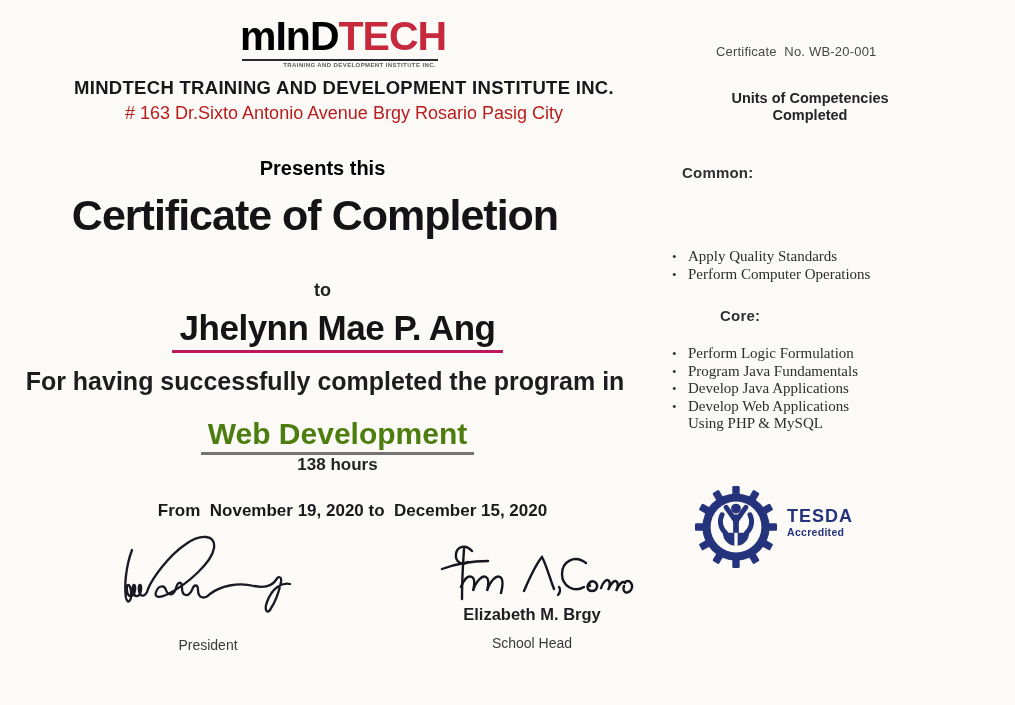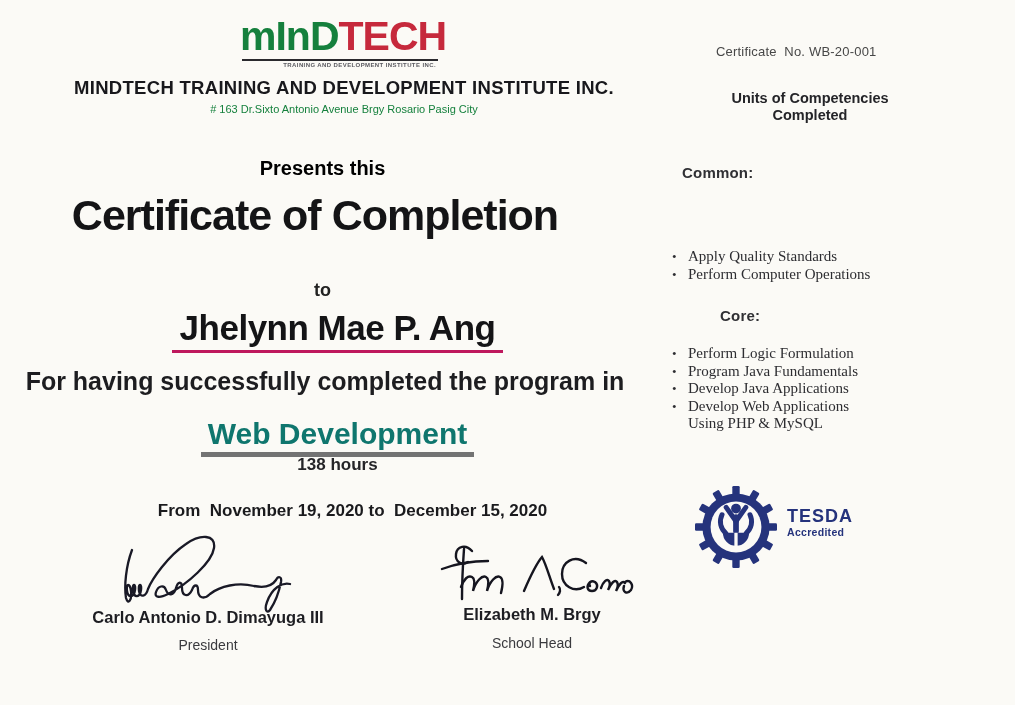--- a/index.html
+++ b/index.html
@@ -18,34 +18,34 @@
   }
   .abs { position: absolute; }
   .pre { white-space: pre; }
 
   
   .logo-block { left: 240px; top: 14px; width: 200px; text-align: center; }
   .logo-text {
     font-size: 41px; font-weight: 800; letter-spacing: -1px; line-height: 44px;
     font-family: "Liberation Sans", sans-serif;
   }
-  .logo-black { color: #15803d; }
+  .logo-black { color: #000000; }
   .logo-red   { color: #c6293c; }
   .logo-rule  { height: 0; border-top: 2px solid #2a2a2e; margin: 1px 2px 1px 2px; }
   .logo-tagline {
     font-size: 6px; font-weight: 700; color: #5a5a60;
     letter-spacing: 0.4px; text-align: right; padding-right: 4px;
   }
   .institution {
     left: 14px; top: 77px; width: 660px; text-align: center;
     font-size: 18.5px; font-weight: 800; letter-spacing: 0.3px; color: #18181c;
   }
   .address {
     left: 14px; top: 103px; width: 660px; text-align: center;
-    font-size: 11px; font-weight: 500; color: #15803d;
+    font-size: 18px; font-weight: 500; color: #b91c1c;
   }
 
   
   .cert-no {
     left: 716px; top: 44px; width: 220px;
     font-size: 13px; font-weight: 500; color: #474747; letter-spacing: 0.2px;
   }
   .units-title {
     left: 700px; top: 90px; width: 220px; text-align: center;
     font-size: 14.5px; font-weight: 800; color: #242428; line-height: 17px;
@@ -87,22 +87,22 @@
     font-size: 35px; font-weight: 800; letter-spacing: -0.5px; color: #141416;
     border-bottom: 3px solid #be185d; padding: 0 8px 2px 8px;
   }
   .statement {
     left: 0; top: 367px; width: 650px; text-align: center;
     font-size: 25px; font-weight: 600; color: #1d1d20;
   }
   .program-wrap { left: 0; top: 417px; width: 675px; text-align: center; }
   .program {
     display: inline-block;
-    font-size: 30px; font-weight: 800; color: #0f766e;
-    border-bottom: 5px solid #737373; padding: 0 7px 1px 7px;
+    font-size: 30px; font-weight: 800; color: #4d7c0f;
+    border-bottom: 3px solid #737373; padding: 0 7px 1px 7px;
   }
   .hours {
     left: 0; top: 455px; width: 675px; text-align: center;
     font-size: 17px; font-weight: 600; color: #252528;
   }
   .date-range {
     left: 30px; top: 501px; width: 645px; text-align: center;
     font-size: 17px; font-weight: 800; color: #1a1a1d;
   }
 
@@ -241,18 +241,17 @@
       <path d="M131,45 C133,47 132,51 130,53"></path>
       <path d="M158,21 C146,12 134,20 134,32 C134,44 146,51 156,45"></path>
       <path d="M162,40 C158,44 159,49 164,49 C169,49 171,43 167,40 C163,38 160,41 162,44"></path>
       <path d="M173,46 C175,40 179,36 181,39 C183,42 181,46 180,48
                C183,41 187,37 189,40 C191,43 189,47 188,49
                C191,42 195,38 197,41"></path>
       <path d="M196,44 C194,50 199,53 203,48 C206,43 202,37 197,40"></path>
     </g>
   </svg>
 
-  <div class="abs sig-name name-left">Carlo Antonio D. Dimayuga III</div>
   <div class="abs sig-title title-left">President</div>
   <div class="abs sig-name name-right">Elizabeth M. Brgy</div>
   <div class="abs sig-title title-right">School Head</div>
 
 </div>
 
 </body></html>

